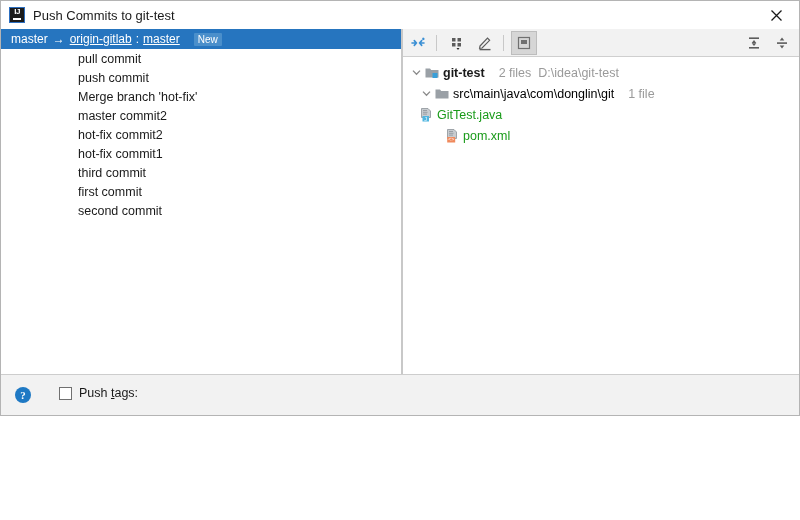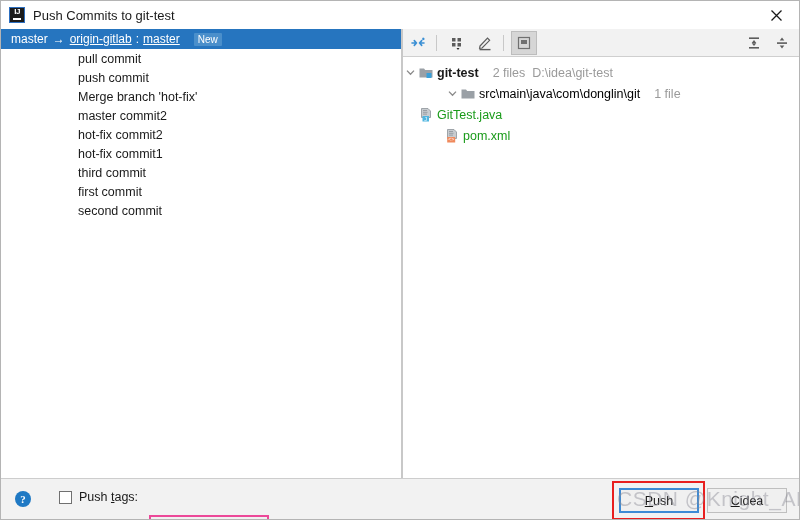--- a/index.html
+++ b/index.html
@@ -7,21 +7,21 @@
     margin: 0; padding: 0;
     width: 800px; height: 520px;
     overflow: hidden;
     background: #ffffff;
     font-family: "Liberation Sans", sans-serif;
     font-size: 12px;
     color: #000000;
   }
   #app {
     position: relative;
-    width: 800px; height: 520px;
+    width: 800px; height: 416px;
     background: #0f172a;
     border: 1px solid #b4b4b4;
     overflow: hidden;
   }
 
   
   .titlebar {
     position: absolute; left: 0; top: 0;
     width: 798px; height: 28px;
     background: #ffffff;
@@ -340,37 +340,37 @@
           <svg width="16" height="16" viewBox="0 0 16 16">
             <rect x="3" y="7.3" width="10" height="1.6" fill="#5c5c5c"></rect>
             <path d="M8 2.4 L10.3 5.6 L5.7 5.6 Z" fill="#5c5c5c"></path>
             <path d="M8 13.6 L5.7 10.4 L10.3 10.4 Z" fill="#5c5c5c"></path>
           </svg>
         </div>
       </div>
     </div>
 
     <div class="tree" id="file-tree">
-        <div class="tree-row" style="">
+        <div class="tree-row" style="padding-left: 6px;">
           <span class="chevron">
             <svg width="9" height="9" viewBox="0 0 9 9">
               <path d="M1 2.6 L4.5 6.2 L8 2.6" stroke="#8a8a8a" stroke-width="1.3" fill="none"></path>
             </svg>
           </span>
           <span style="display: inline-flex;">
             <svg class="ficon" viewBox="0 0 16 16">
               <path d="M1.5 3.5 L6 3.5 L7.2 5 L14.5 5 L14.5 12.5 L1.5 12.5 Z" fill="#9aa0a6"></path>
               <rect x="8.5" y="8" width="5" height="5" fill="#3a9fd8"></rect>
             </svg>
           </span>
           <span class="node-name bold">git-test</span>
           <span class="node-meta">2 files</span>
           <span class="node-path">D:\idea\git-test</span>
         </div>
-        <div class="tree-row" style="padding-left: 42px;">
+        <div class="tree-row" style="padding-left: 16px;">
           <span class="chevron">
             <svg width="9" height="9" viewBox="0 0 9 9">
               <path d="M1 2.6 L4.5 6.2 L8 2.6" stroke="#8a8a8a" stroke-width="1.3" fill="none"></path>
             </svg>
           </span>
           <span style="display: inline-flex;">
             <svg class="ficon" viewBox="0 0 16 16">
               <path d="M1.5 3.5 L6 3.5 L7.2 5 L14.5 5 L14.5 12.5 L1.5 12.5 Z" fill="#9aa0a6"></path>
             </svg>
           </span>

